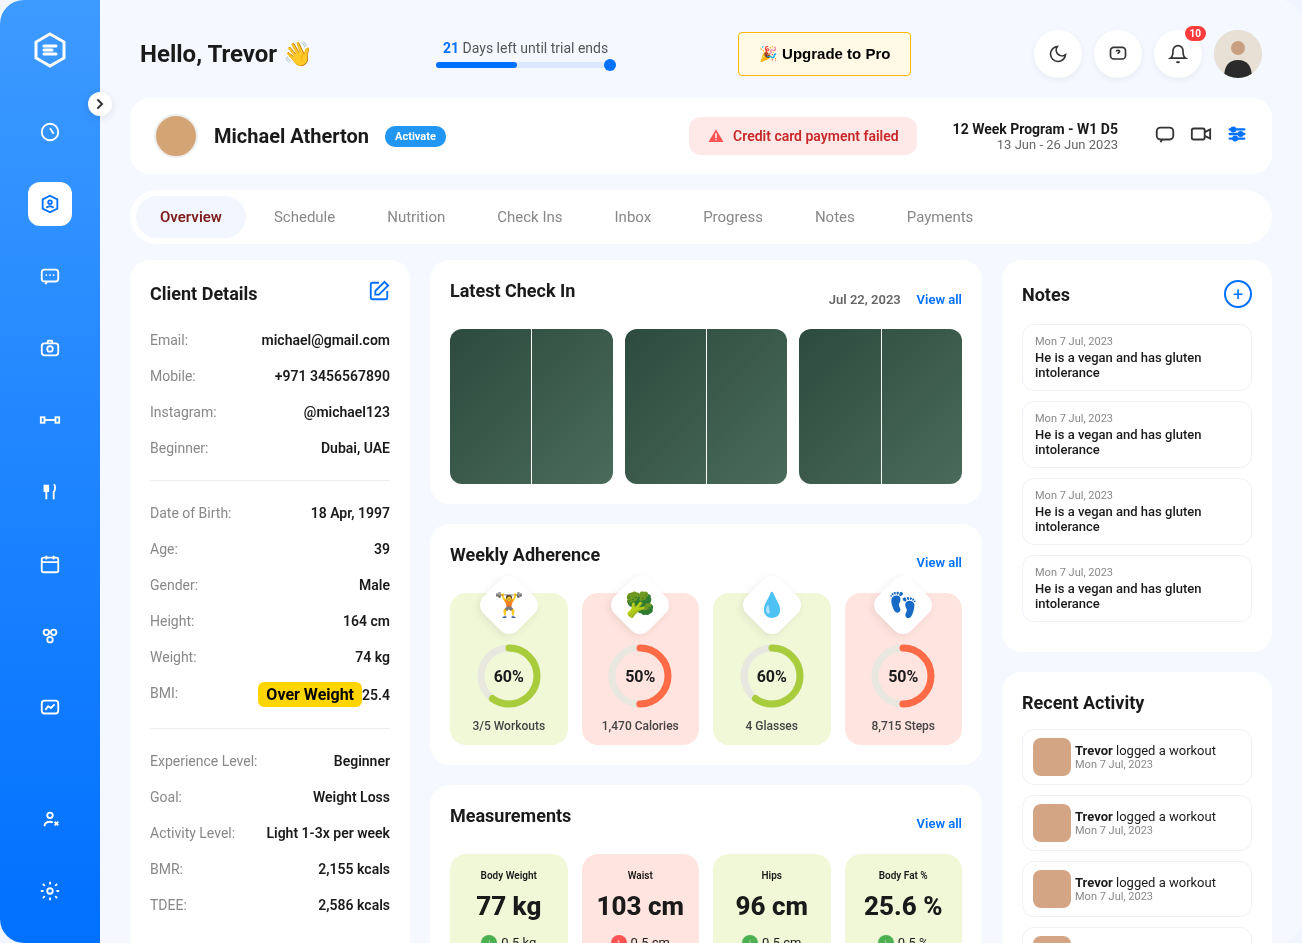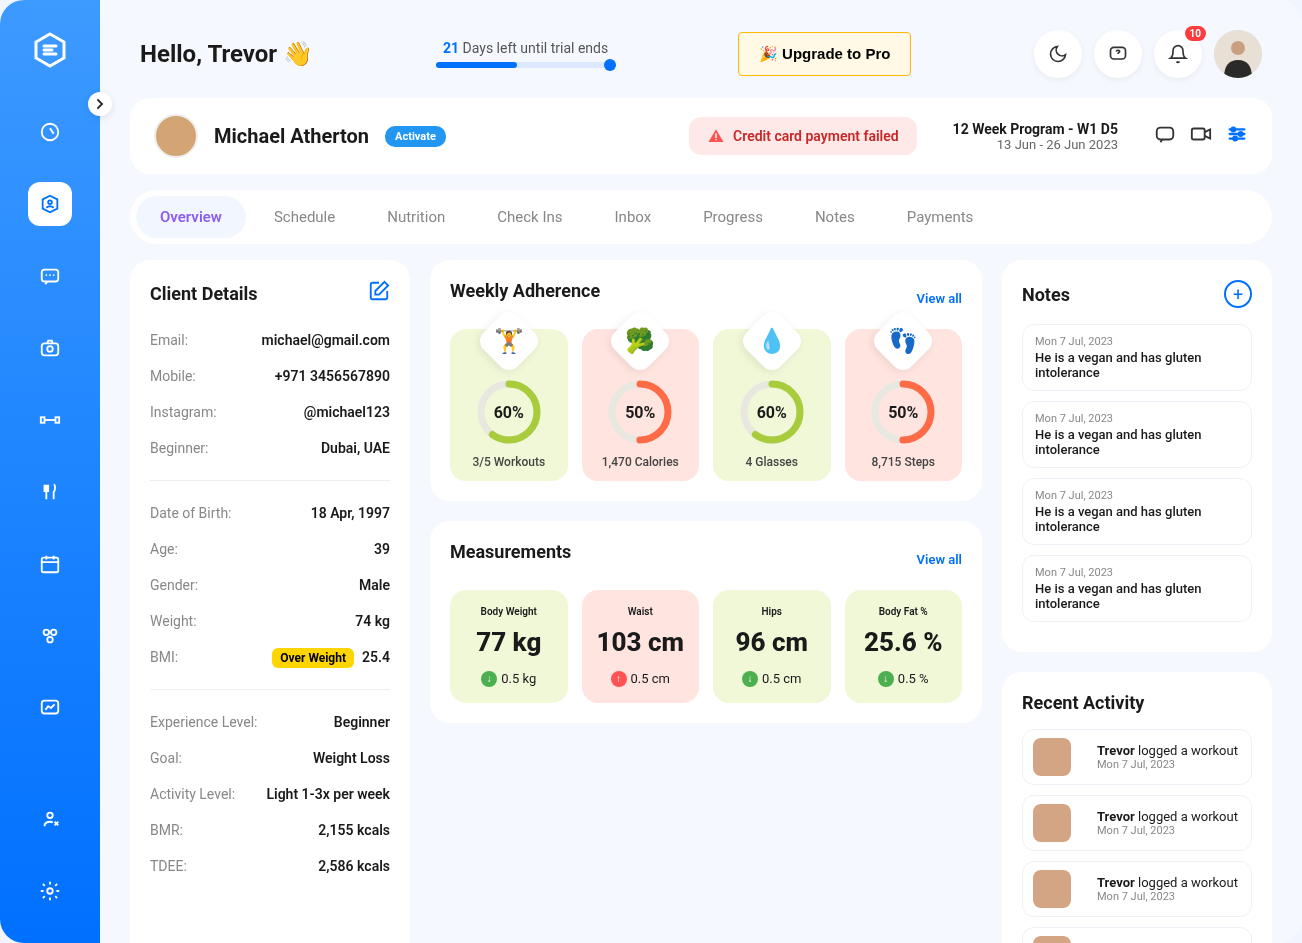--- a/index.html
+++ b/index.html
@@ -33,32 +33,32 @@
 .activate-badge { background: #2196f3; color: #fff; font-size: 11px; font-weight: 700; padding: 4px 10px; border-radius: 10px; }
 .payment-alert { margin-left: auto; background: #ffe8e8; color: #c62828; padding: 10px 18px; border-radius: 12px; font-size: 14px; font-weight: 600; display: flex; align-items: center; gap: 8px; justify-content: flex-end; }
 .program-info { text-align: right; margin-left: 20px; }
 .program-title { font-size: 14px; font-weight: 700; }
 .program-dates { font-size: 13px; color: #666; }
 .header-icons { display: flex; gap: 14px; margin-left: 20px; }
 .header-icons .h-icon { cursor: pointer; color: #333; }
 .header-icons .h-icon.active { color: #0070ff; }
 .tabs { margin: 16px 30px; background: #fff; border-radius: 30px; padding: 6px; display: flex; gap: 4px; }
 .tab { padding: 12px 24px; border-radius: 24px; font-size: 15px; color: #888; cursor: pointer; }
-.tab.active { background: #f2f6ff; color: #8b5cf6; font-weight: 600; }
+.tab.active { background: #f2f6ff; color: #7f1d1d; font-weight: 600; }
 .content { display: grid; grid-template-columns: 280px 1fr 270px; gap: 20px; padding: 0 30px 30px 30px; }
 .card { background: #fff; border-radius: 20px; padding: 20px; }
 .card-title { font-size: 18px; font-weight: 700; margin-bottom: 16px; }
 .card-header { display: flex; justify-content: space-between; align-items: center; margin-bottom: 16px; }
 .card-header .card-title { margin-bottom: 0; }
 .edit-icon { color: #0070ff; cursor: pointer; }
 .detail-row { display: flex; justify-content: space-between; padding: 10px 0; font-size: 14px; }
 .detail-row .label { color: #888; }
 .detail-row .value { font-weight: 600; }
 .divider { border: none; border-top: 1px solid #eee; margin: 14px 0; }
-.bmi-badge { background: #ffd500; color: #000; font-size: 12px; font-weight: 700; padding: 3px 8px; border-radius: 6px; margin-right: 8px; }
+.bmi-badge { background: #ffd500; color: #000; font-size: 16px; font-weight: 700; padding: 3px 8px; border-radius: 6px; }
 .center-col { display: flex; flex-direction: column; gap: 20px; }
 .checkin-header { display: flex; justify-content: space-between; align-items: center; }
 .checkin-date { font-size: 13px; color: #666; font-weight: 600; }
 .view-all { font-size: 13px; color: #0070ff; font-weight: 600; cursor: pointer; }
 .checkin-imgs { display: flex; gap: 12px; margin-top: 12px; }
 .checkin-img { flex: 1; height: 155px; background: linear-gradient(135deg, #2d4a3e 0%, #4a6b5a 100%); border-radius: 12px; position: relative; overflow: hidden; }
 .checkin-img::after { content:''; position:absolute; left:50%; top:0; width:1px; height:100%; background:#fff; }
 .adherence-grid { display: grid; grid-template-columns: repeat(4, 1fr); gap: 14px; margin-top: 12px; }
 .adh-card { border-radius: 16px; padding: 12px; text-align: center; position: relative; }
 .adh-icon { width: 48px; height: 48px; background: #fff; border-radius: 12px; margin: -24px auto 8px; display: flex; align-items: center; justify-content: center; font-size: 24px; box-shadow: 0 3px 8px rgba(0,0,0,.08); transform: rotate(45deg); }
@@ -70,21 +70,21 @@
 .meas-card { border-radius: 16px; padding: 16px 10px; text-align: center; }
 .meas-label { font-size: 10px; font-weight: 600; margin-bottom: 10px; }
 .meas-value { font-size: 26px; font-weight: 800; margin-bottom: 10px; }
 .meas-delta { font-size: 13px; display: inline-flex; align-items: center; gap: 4px; }
 .delta-icon { width: 16px; height: 16px; border-radius: 50%; display: inline-flex; align-items:center; justify-content:center; color:#fff; font-size:10px; }
 .right-col { display: flex; flex-direction: column; gap: 20px; }
 .add-btn { width: 28px; height: 28px; border: 2px solid #0070ff; border-radius: 50%; color: #0070ff; display: flex; align-items: center; justify-content: center; cursor: pointer; font-size: 18px; }
 .note-item { border: 1px solid #eef2f8; border-radius: 12px; padding: 10px 12px; margin-bottom: 10px; }
 .note-date { font-size: 11px; color: #888; }
 .note-text { font-size: 13px; font-weight: 500; margin-top: 2px; }
-.activity-item { display: flex; align-items: center; gap: 26px; border: 1px solid #eef2f8; border-radius: 12px; padding: 8px 10px; margin-bottom: 10px; }
+.activity-item { display: flex; align-items: center; gap: 4px; border: 1px solid #eef2f8; border-radius: 12px; padding: 8px 10px; margin-bottom: 10px; }
 .act-ava { width: 38px; height: 38px; border-radius: 8px; background: #d4a585; }
 .act-text { font-size: 13px; }
 .act-text b { font-weight: 700; }
 .act-date { font-size: 11px; color: #888; }
 .bg-green{ background:#f0f8d8; } .bg-red{ background:#ffe4df; }
 </style>
 </head>
 <body>
 
 <div class="app">
@@ -292,20 +292,24 @@
           </div>
         <div class="detail-row">
             <span class="label">Age:</span>
             <span class="value">39</span>
           </div>
         <div class="detail-row">
             <span class="label">Gender:</span>
             <span class="value">Male</span>
           </div>
         <div class="detail-row">
+            <span class="label">Height:</span>
+            <span class="value">164 cm</span>
+          </div>
+        <div class="detail-row">
             <span class="label">Weight:</span>
             <span class="value">74 kg</span>
           </div>
         <div class="detail-row">
             <span class="label">BMI:</span>
             <span><span class="bmi-badge">Over Weight</span><span class="value">25.4</span></span>
           </div>
         <hr class="divider">
         <div class="detail-row">
             <span class="label">Experience Level:</span>
@@ -323,20 +327,35 @@
             <span class="label">BMR:</span>
             <span class="value">2,155 kcals</span>
           </div>
         <div class="detail-row">
             <span class="label">TDEE:</span>
             <span class="value">2,586 kcals</span>
           </div>
       </div>
 
       <div class="center-col">
+        <div class="card">
+          <div class="checkin-header">
+            <div class="card-title">Latest Check In</div>
+            <div>
+              <span class="checkin-date">Jul 22, 2023</span>
+              &nbsp;&nbsp;
+              <span class="view-all">View all</span>
+            </div>
+          </div>
+          <div class="checkin-imgs">
+            <div class="checkin-img"></div>
+            <div class="checkin-img"></div>
+            <div class="checkin-img"></div>
+          </div>
+        </div>
 
         <div class="card">
           <div class="checkin-header">
             <div class="card-title">Weekly Adherence</div>
             <span class="view-all">View all</span>
           </div>
           <div class="adherence-grid" id="adh-grid">
               <div class="adh-card bg-green">
     <div class="adh-icon">
                   <span>🏋️</span>

